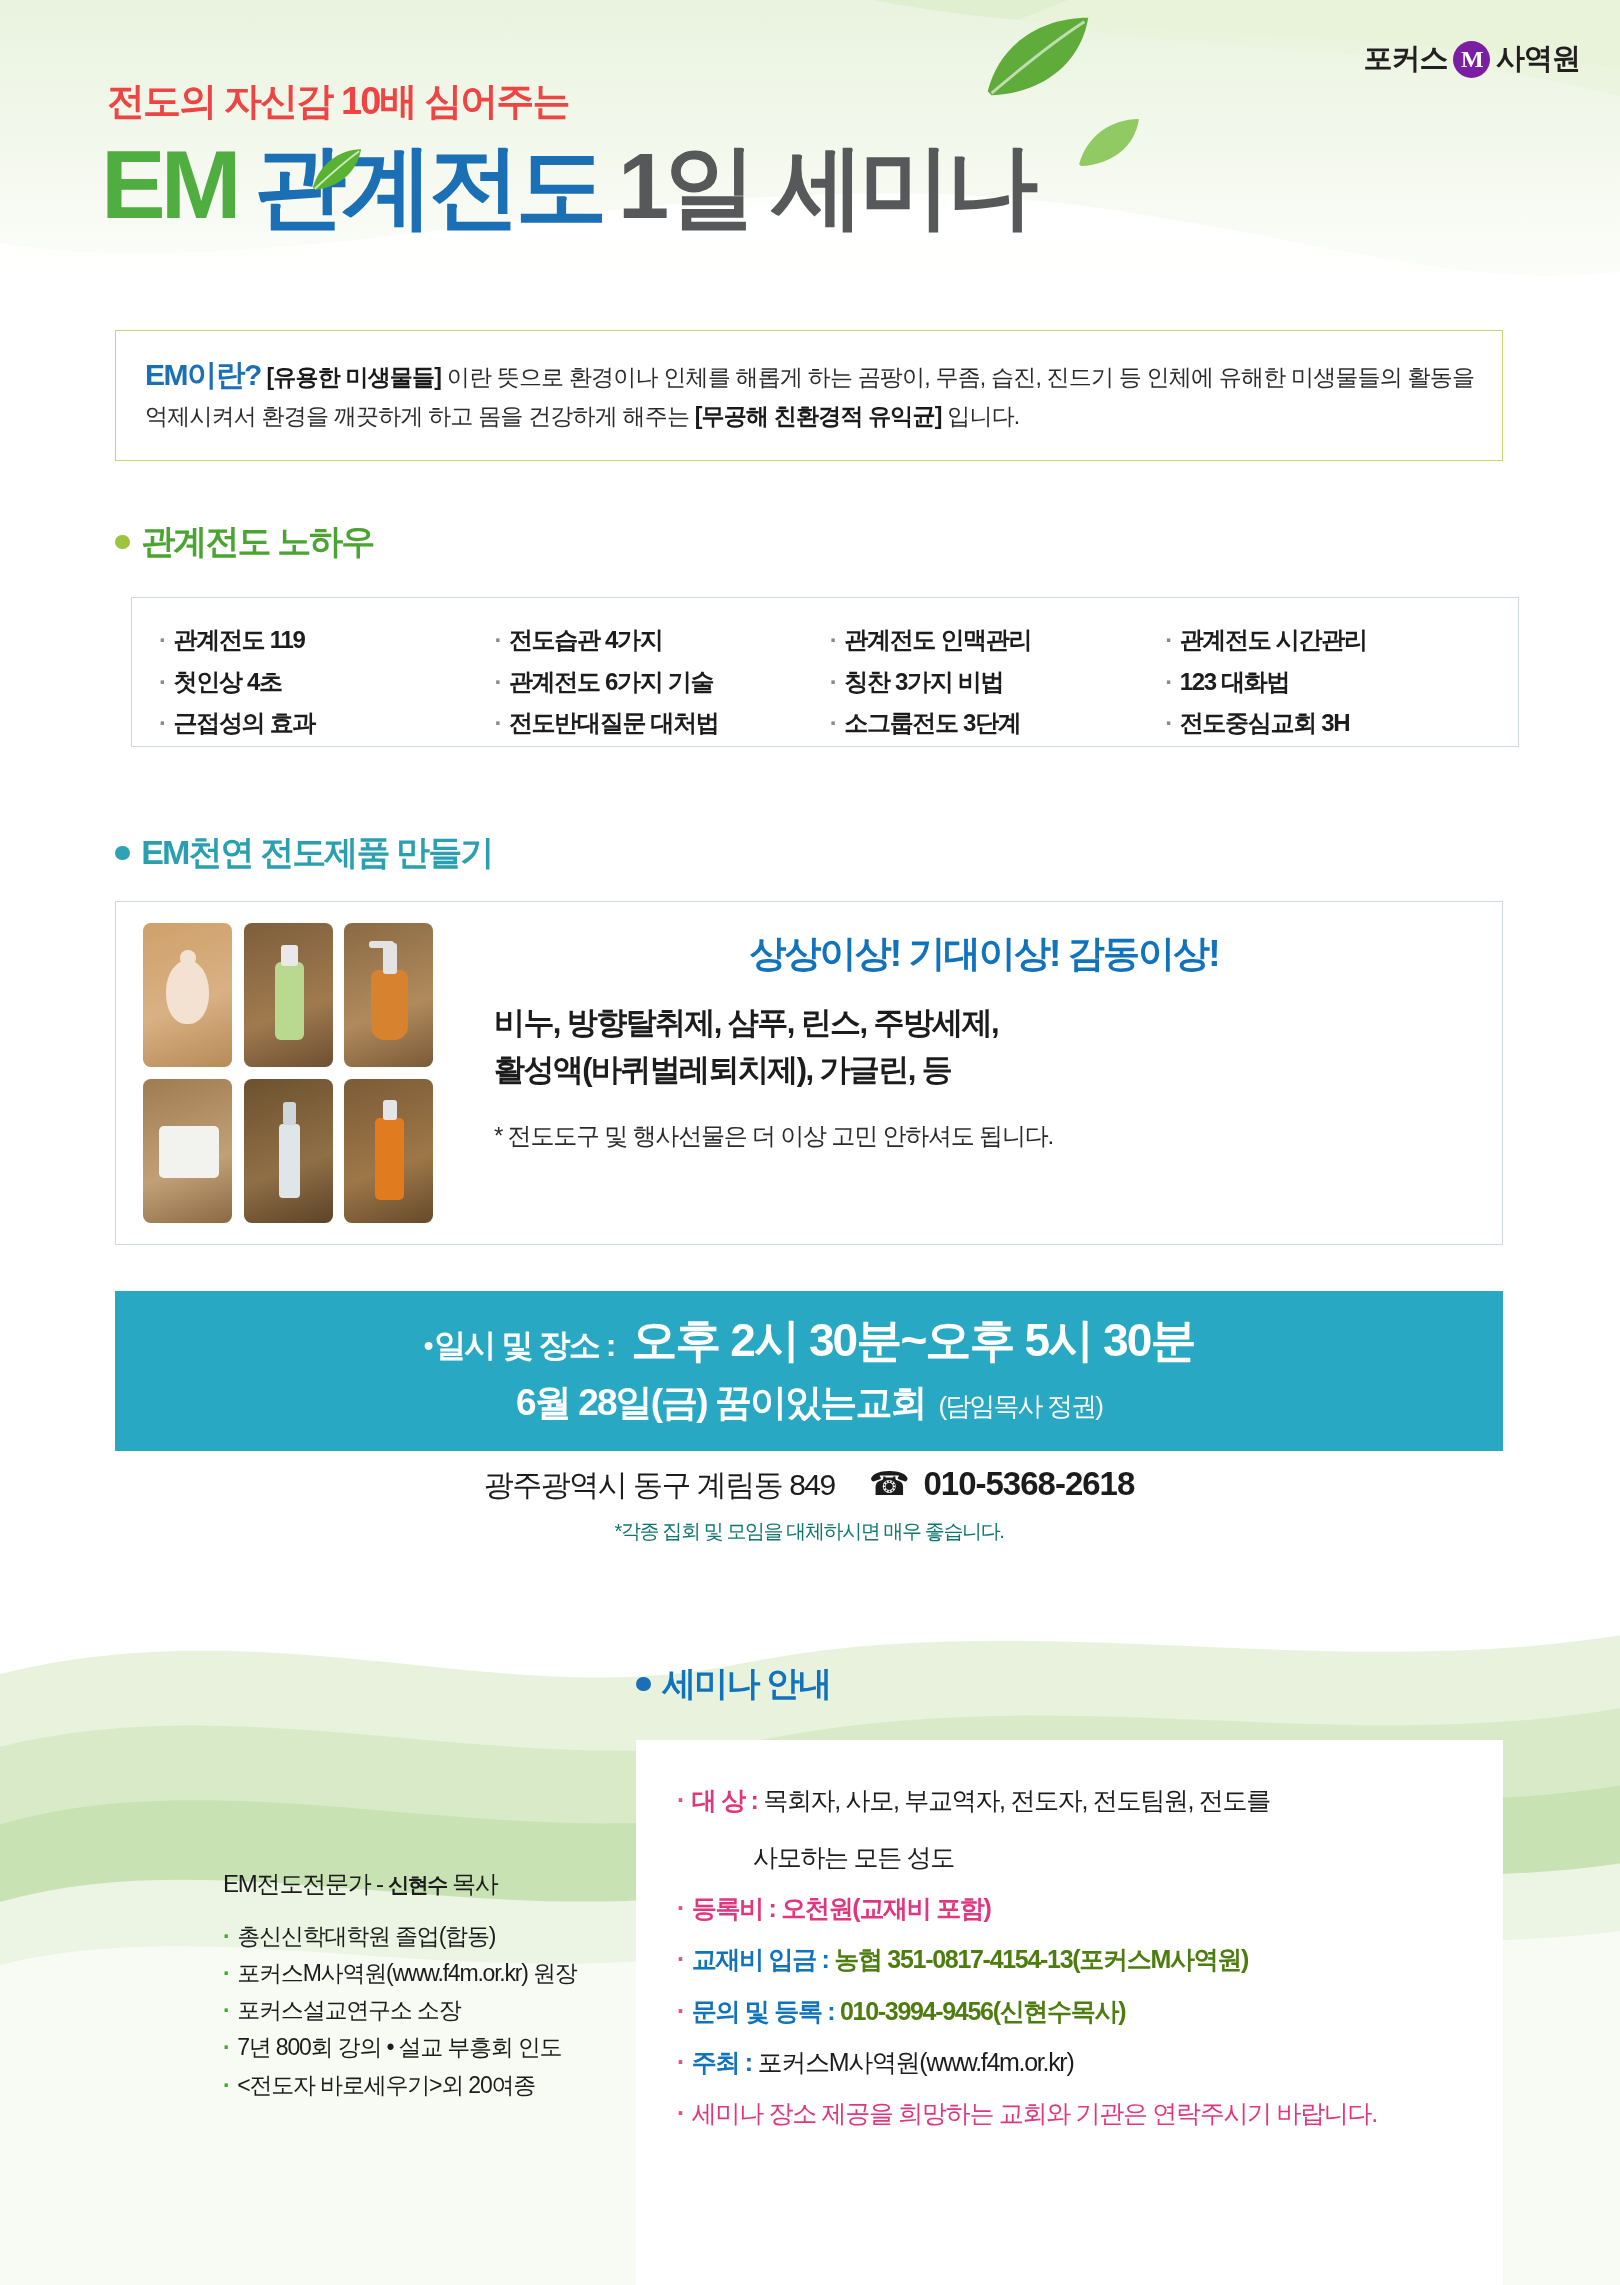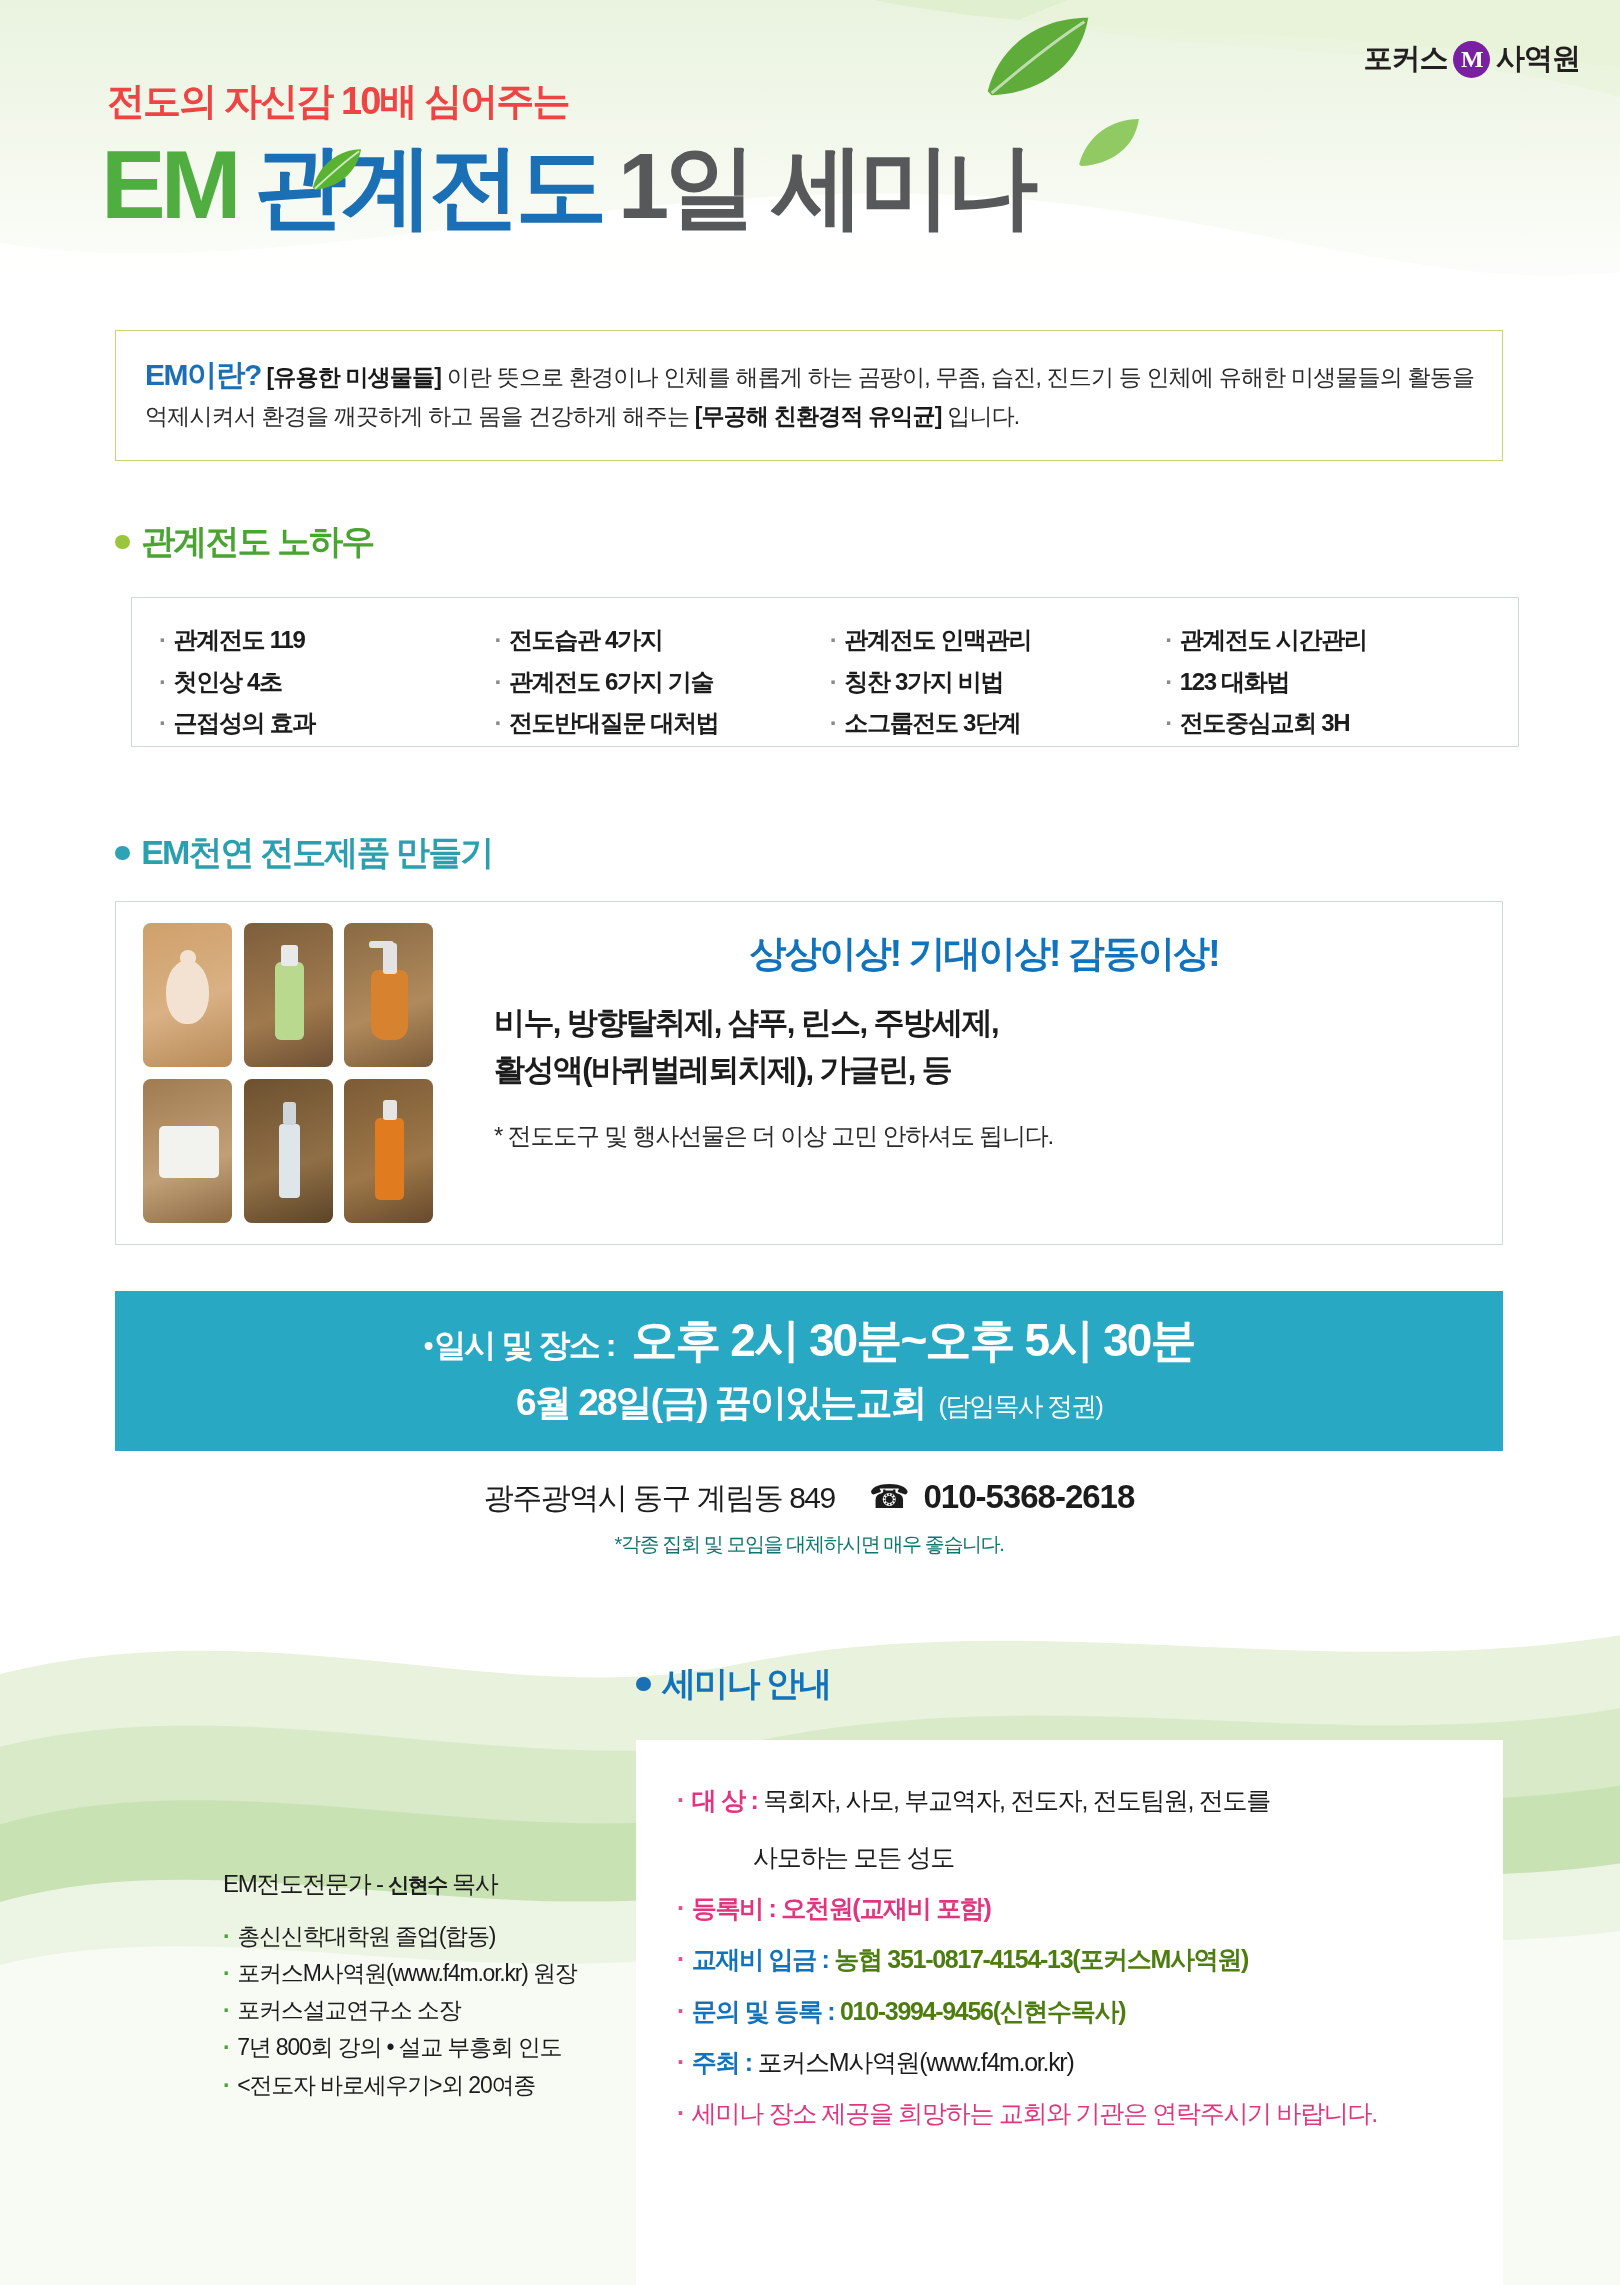--- a/index.html
+++ b/index.html
@@ -139,21 +139,21 @@
   .sched-label { font-size: 32px; font-weight: bold; }
   .sched-bullet { font-size: 29px; }
   .sched-time { font-size: 46px; font-weight: bold; }
   .sched-row2 {
     text-align: center; color: #fff; letter-spacing: -1.9px; margin-top: 5.8px;
   }
   .sched-date { font-size: 37px; font-weight: bold; }
   .sched-pastor { font-size: 26px; }
   .sched-white {
     position: absolute; left: 0; bottom: 0; width: 1388px; height: 112px;
-    background: #ffffff; text-align: center; padding-top: 26px;
+    background: #ffffff; text-align: center; padding-top: 13px;
   }
   .sched-addr { font-size: 30px; color: #1c1c1c; letter-spacing: -1.5px; white-space: nowrap;}
   .sched-tel { font-size: 33px; font-weight: bold; color: #1c1c1c; letter-spacing: -1px;}
   .sched-sub { font-size: 20px; color: #0f766e; letter-spacing: -1.4px; margin-top: 12px;}
 
   
   .info-box {
     position: absolute; left: 636px; top: 1740px; width: 867px; height: 545px;
     background: #ffffff;
     padding: 41px 29px 0 41px;

